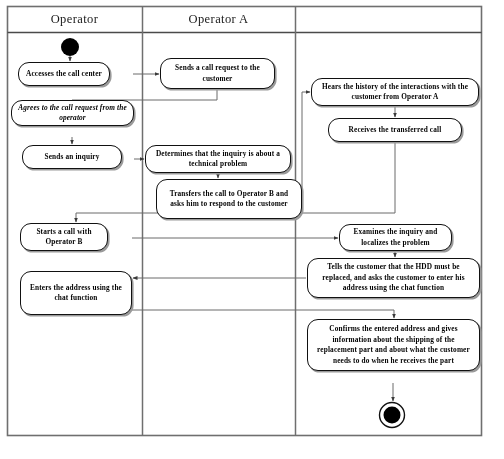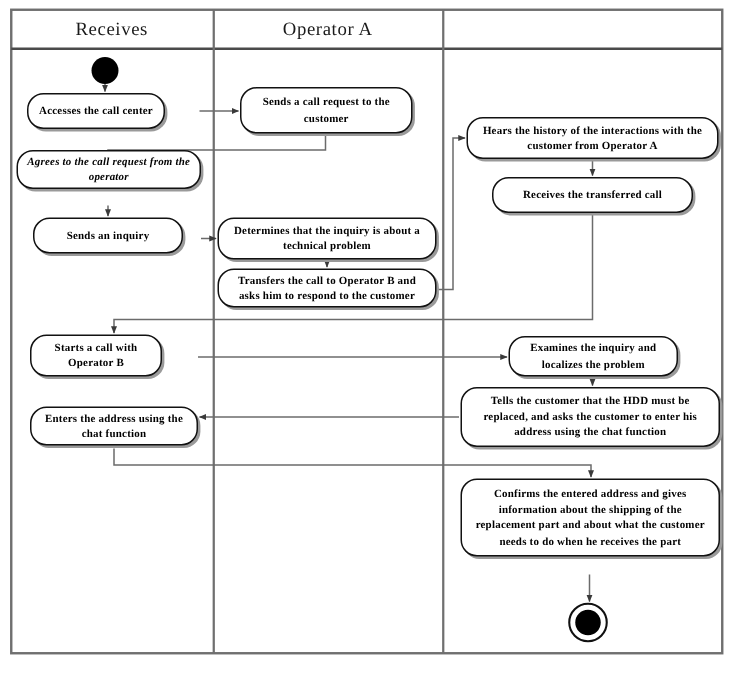--- a/index.html
+++ b/index.html
@@ -112,42 +112,42 @@
     <g>
       <circle cx="70" cy="47" r="9" fill="#000000"></circle>
     </g>
 
     <g>
       <circle cx="392" cy="415" r="12.5" fill="#ffffff" stroke="#111111" stroke-width="1.4"></circle>
       <circle cx="392" cy="415" r="8.5" fill="#000000"></circle>
     </g>
   </svg>
 
-  <div class="lane-header-label" style="left:7px; width:135px;">Receives</div>
+  <div class="lane-header-label" style="left:7px; width:135px;">Operator</div>
   <div class="lane-header-label" style="left:142px; width:153px;">Operator A</div>
 
   <div class="activity" style="left:18px; top:62px; width:92px; height:24px;">Accesses the call center</div>
 
   <div class="activity" style="left:160px; top:58px; width:115px; height:31px;">Sends a call request to the customer</div>
 
   <div class="activity" style="left:11px; top:100px; width:123px; height:26px;font-style:italic;">Agrees to the call request from the operator</div>
 
   <div class="activity" style="left:22px; top:145px; width:100px; height:24px;">Sends an inquiry</div>
 
   <div class="activity" style="left:145px; top:145px; width:146px; height:28px;">Determines that the inquiry is about a technical problem</div>
 
-  <div class="activity" style="left:145px; top:179px; width:146px; height:26px;">Transfers the call to Operator B and asks him to respond to the customer</div>
+  <div class="activity" style="left:156px; top:179px; width:146px; height:40px;">Transfers the call to Operator B and asks him to respond to the customer</div>
 
   <div class="activity" style="left:311px; top:78px; width:168px; height:28px;">Hears the history of the interactions with the customer from  Operator A</div>
 
   <div class="activity" style="left:328px; top:118px; width:134px; height:24px;">Receives the transferred call</div>
 
   <div class="activity" style="left:20px; top:223px; width:88px; height:28px;">Starts a call with Operator B</div>
 
   <div class="activity" style="left:339px; top:224px; width:113px; height:27px;">Examines the inquiry and localizes the problem</div>
 
-  <div class="activity" style="left:20px; top:271px; width:112px; height:26px;">Enters the address using the chat function</div>
+  <div class="activity" style="left:20px; top:271px; width:112px; height:44px;">Enters the address using the chat function</div>
 
   <div class="activity" style="left:307px; top:258px; width:173px; height:40px;">Tells the customer that the HDD must be replaced, and asks the customer to  enter his address using the chat function</div>
 
   <div class="activity" style="left:307px; top:319px; width:173px; height:52px;">Confirms the entered address and gives information about the shipping of the replacement part and about what the customer needs to do when he receives the part</div>
 
 </div>
 
 </body></html>

